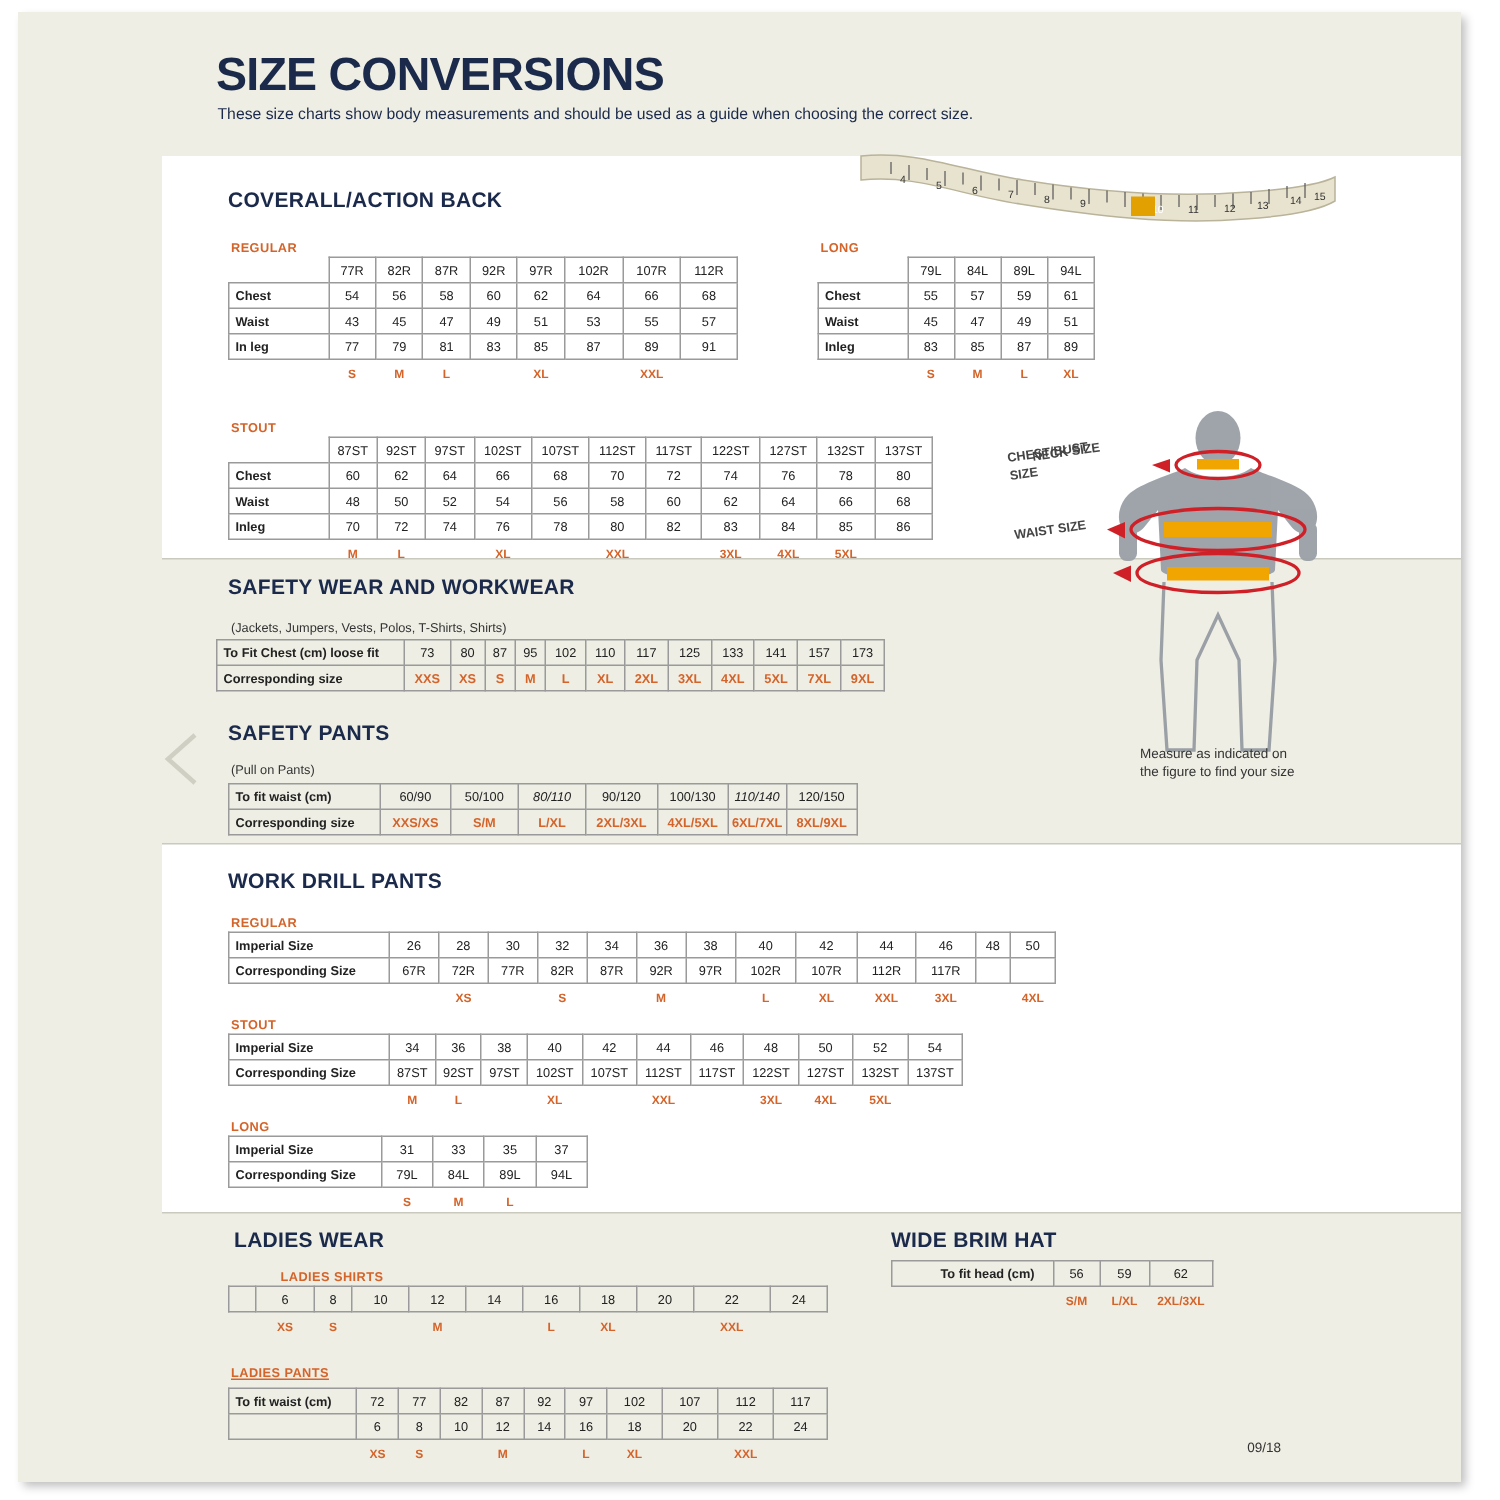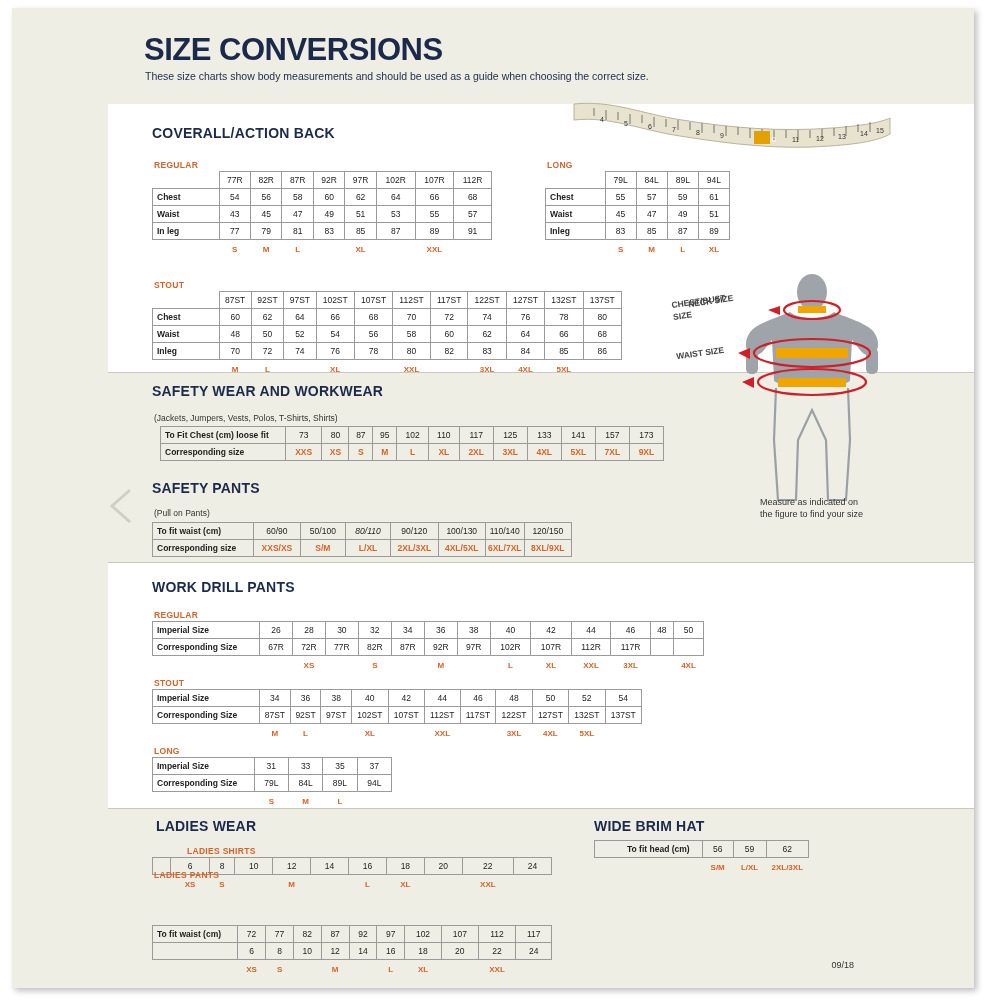--- a/index.html
+++ b/index.html
@@ -406,21 +406,21 @@
           <td class="size">4XL</td>
           <td class="size">5XL</td>
         </tr>
       </tbody>
         </table>
 
       <div class="divider" style="left:96px; top:364px; width:866px;"></div>
 
       <div class="section-title" style="left:140px; top:375px;">SAFETY WEAR AND WORKWEAR</div>
       <div class="note" style="left:142px; top:405px;">(Jackets, Jumpers, Vests, Polos, T-Shirts, Shirts)</div>
-      <table class="grid" style="left:148px; top:418px; width:504px;">
+      <table class="grid" style="left:132px; top:418px; width:446px;">
         <tbody>
             <tr>
           <td class="rowhead" style="width:118px;">To Fit Chest (cm) loose fit</td>
           <td>73</td>
           <td>80</td>
           <td>87</td>
           <td>95</td>
           <td>102</td>
           <td>110</td>
           <td>117</td>
@@ -452,21 +452,21 @@
       <div class="note" style="left:142px; top:500px;">(Pull on Pants)</div>
       <table class="grid" style="left:140px; top:514px; width:420px;">
         <tbody>
             <tr>
           <td class="rowhead" style="width:100px;">To fit waist (cm)</td>
           <td style="width:46px;">60/90</td>
           <td style="width:46px;">50/100</td>
           <td style="width:46px;font-style:italic;">80/110</td>
           <td style="width:46px;">90/120</td>
           <td style="width:46px;">100/130</td>
-          <td style="width:24px;">110/140</td>
+          <td style="width:24px;font-style:italic;">110/140</td>
           <td style="width:46px;">120/150</td>
         </tr>
         <tr>
           <td class="rowhead">Corresponding size</td>
           <td style="color:#d4642a;font-weight:bold;">XXS/XS</td>
           <td style="color:#d4642a;font-weight:bold;">S/M</td>
           <td style="color:#d4642a;font-weight:bold;">L/XL</td>
           <td style="color:#d4642a;font-weight:bold;">2XL/3XL</td>
           <td style="color:#d4642a;font-weight:bold;">4XL/5XL</td>
           <td style="color:#d4642a;font-weight:bold;">6XL/7XL</td>
@@ -640,21 +640,21 @@
           <td class="size"></td>
           <td class="size">L</td>
           <td class="size">XL</td>
           <td class="size"></td>
           <td class="size">XXL</td>
           <td class="size"></td>
         </tr>
       </tbody>
         </table>
 
-      <div class="sub-label" style="left:142px; top:862px;">LADIES PANTS</div>
+      <div class="sub-label" style="left:142px; top:902px;text-decoration:underline;">LADIES PANTS</div>
       <table class="grid" style="left:140px; top:917px; width:400px;">
         <tbody>
             <tr>
           <td class="rowhead" style="width:78px;">To fit waist (cm)</td>
           <td>72</td>
           <td>77</td>
           <td>82</td>
           <td>87</td>
           <td>92</td>
           <td>97</td>

